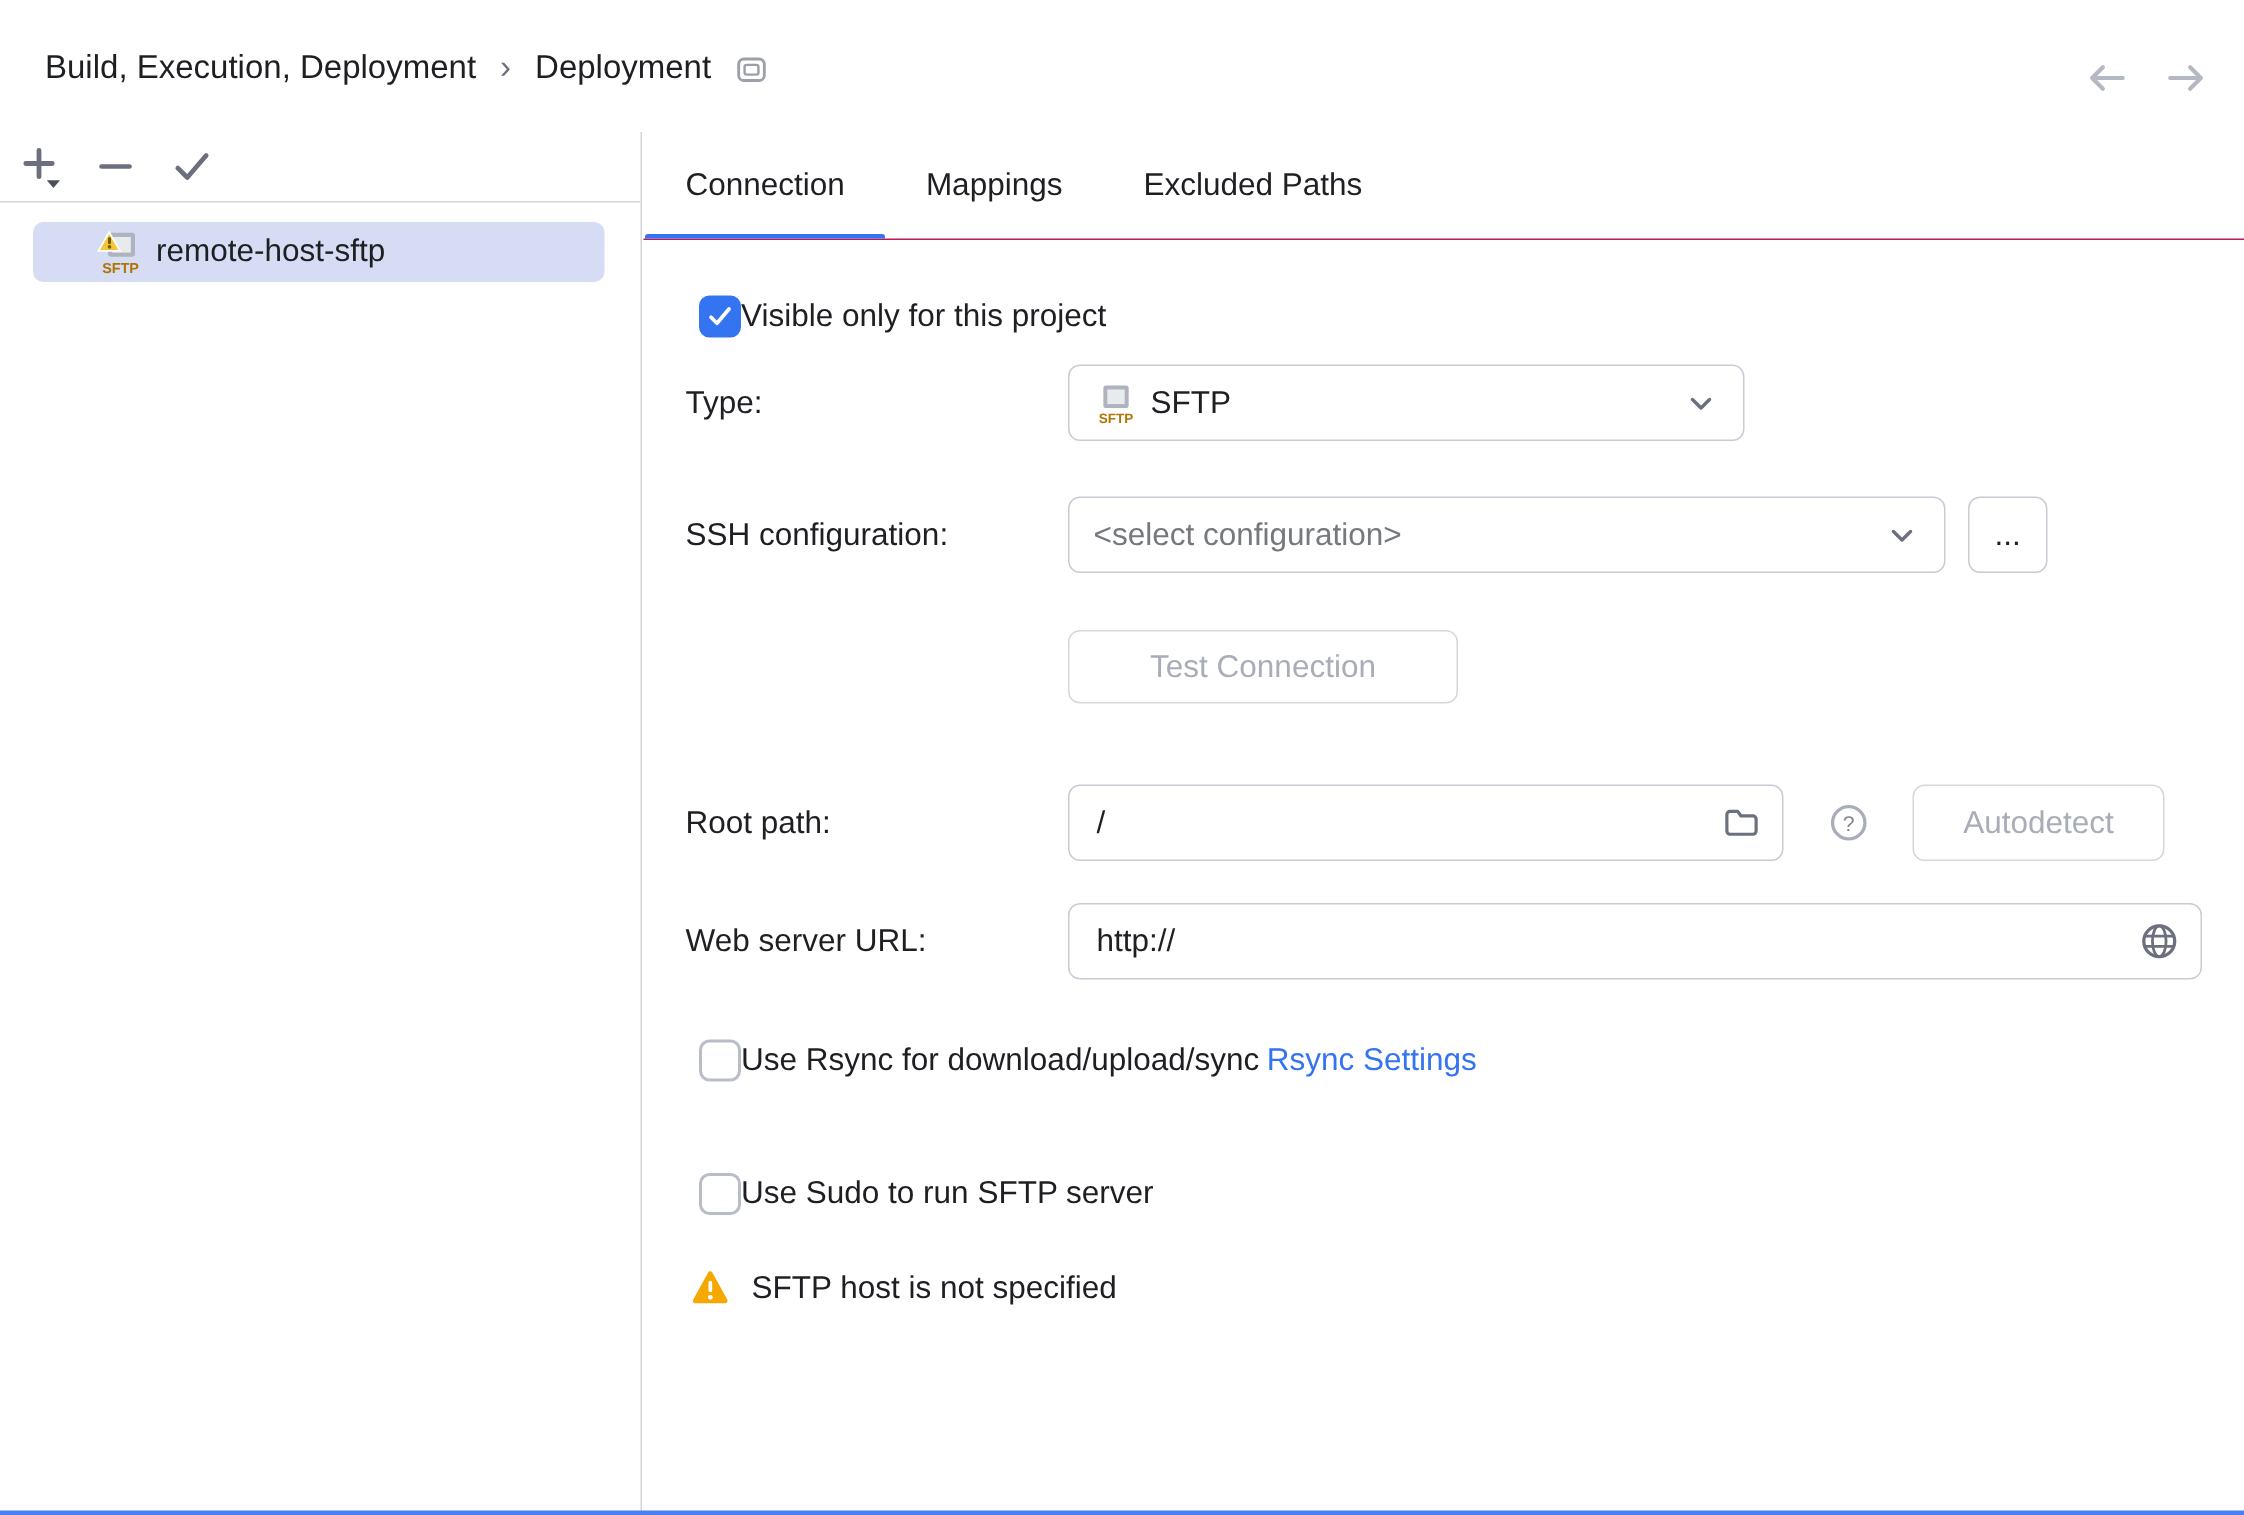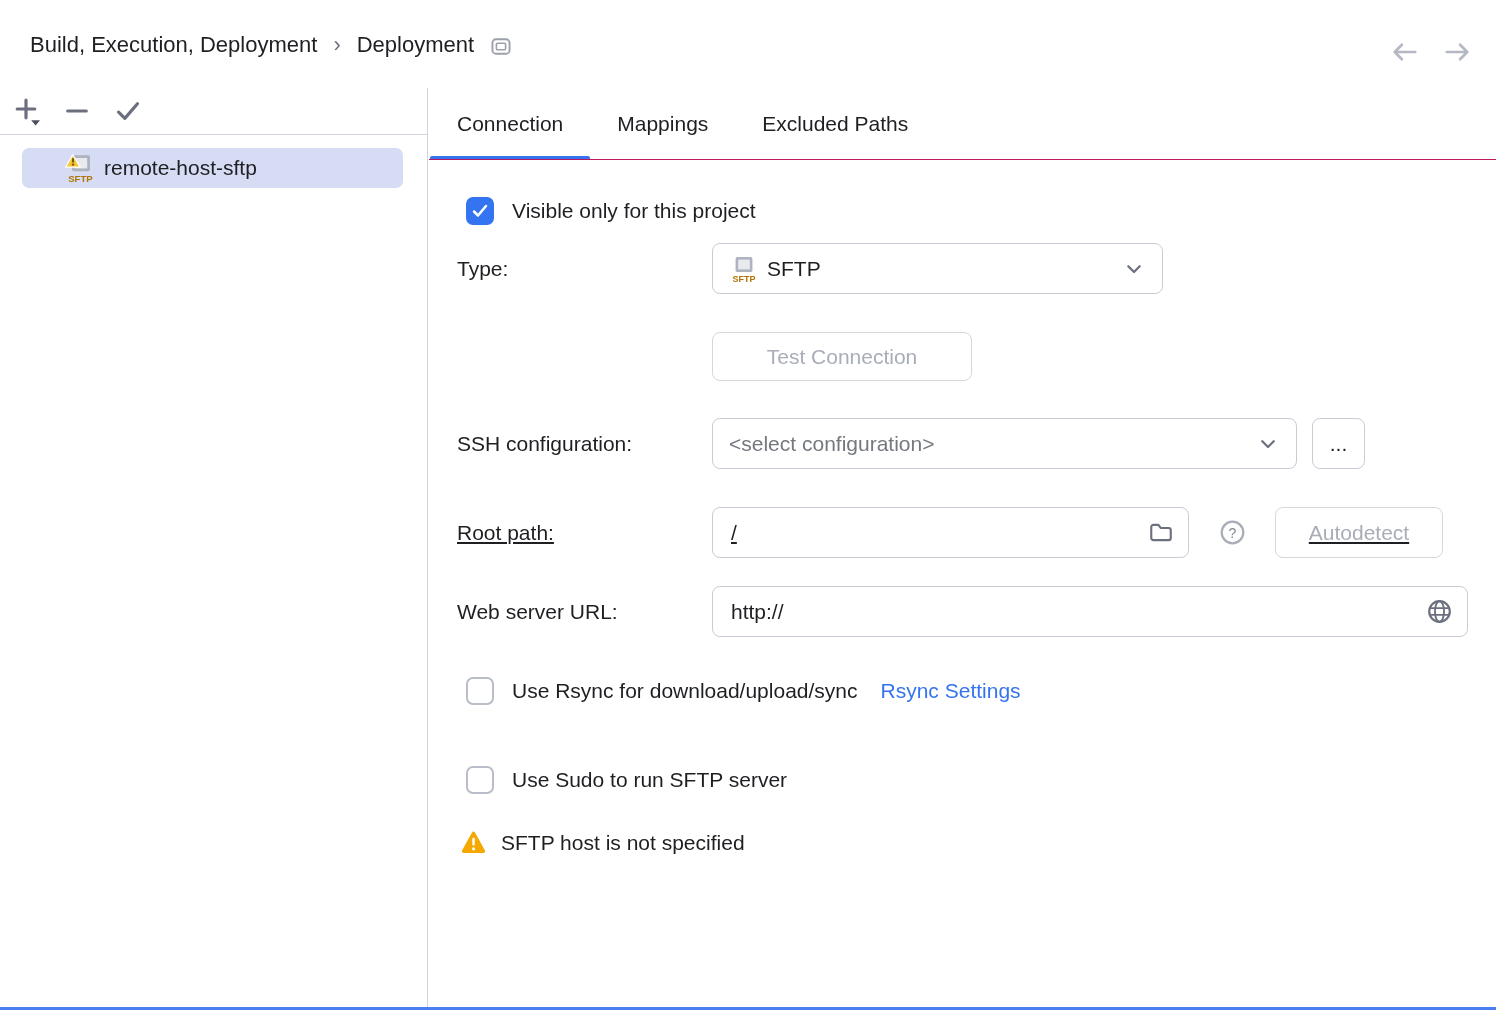--- a/index.html
+++ b/index.html
@@ -36,21 +36,21 @@
   .tab { position:relative; display:flex; align-items:center; padding:0 27px; font-size:21px; color:#1e1f22; cursor:default; white-space:nowrap; }
   .tab.active::after { content:""; position:absolute; left:0; right:0; bottom:0; height:3px; background:#3574f0; border-radius:2px 2px 0 0; }
 
   .form { padding:0 28px; }
 
   .form-row { display:flex; align-items:center; }
   .row-label { width:255px; flex-shrink:0; font-size:21px; color:#1e1f22; white-space:nowrap; }
   .row-control { display:flex; align-items:center; }
 
   
-  .checkbox-row { display:flex; align-items:center; margin-left:9px; gap:18px; }
+  .checkbox-row { display:flex; align-items:center; margin-left:9px; }
   .checkbox { width:28px; height:28px; border:2px solid #b9bdc8; border-radius:7px; background:#fff; flex-shrink:0; display:flex; align-items:center; justify-content:center; cursor:default; }
   .checkbox svg { display:none; }
   .checkbox.checked { background:#3574f0; border-color:#3574f0; }
   .checkbox.checked svg { display:block; }
   .checkbox-label { font-size:21px; color:#1e1f22; white-space:nowrap; }
 
   
   .dropdown { height:51px; border:1px solid #c9ccd4; border-radius:8px; background:#fff; display:flex; align-items:center; padding:0 16px; cursor:default; }
   .dropdown .dd-value { font-size:21px; color:#1e1f22; margin-left:8px; }
   .dropdown .dd-placeholder { font-size:21px; color:#75787f; }
@@ -72,21 +72,21 @@
   .advanced-label { font-size:21px; color:#1e1f22; margin-left:13px; }
   .advanced-rule { flex:1; height:1px; background:#d1d4dc; margin-left:20px; }
 
   .bottom-edge { position:absolute; left:0; right:0; bottom:0; height:3px; background:#4d7df2; }
 
   
   .m-visible   { margin-top:37px; }
   .m-type      { margin-top:18px; }
   .m-ssh       { margin-top:37px; }
   .m-test      { margin-top:38px; }
-  .m-root      { margin-top:38px;text-decoration:underline; }
+  .m-root      { margin-top:54px; }
   .m-web       { margin-top:28px; }
   .m-rsync     { margin-top:40px; }
   .m-sudo      { margin-top:61px; }
   .m-warning   { margin-top:36px; }
   .m-advanced  { margin-top:33px; }
 </style>
 </head>
 <body>
 
 <div class="app">
@@ -192,39 +192,39 @@
             <span class="dd-value">SFTP</span>
             <span class="dd-chevron">
               <svg width="24" height="24" viewBox="0 0 16 16">
                 <path d="M4.2 6.2 8 10l3.8-3.8" fill="none" stroke="#6c707e" stroke-width="1.5" stroke-linecap="round" stroke-linejoin="round"></path>
               </svg>
             </span>
           </div>
         </div>
       </div>
 
-      <div class="form-row m-test">
-        <div class="row-label"></div>
-        <div class="row-control">
-          <button class="btn disabled" style="width:260px; height:49px;">Test Connection</button>
-        </div>
-      </div>
-
       <div class="form-row m-ssh">
         <div class="row-label">SSH configuration:</div>
         <div class="row-control">
           <div class="dropdown" style="width:585px;">
             <span class="dd-placeholder">&lt;select configuration&gt;</span>
             <span class="dd-chevron">
               <svg width="24" height="24" viewBox="0 0 16 16">
                 <path d="M4.2 6.2 8 10l3.8-3.8" fill="none" stroke="#6c707e" stroke-width="1.5" stroke-linecap="round" stroke-linejoin="round"></path>
               </svg>
             </span>
           </div>
           <button class="btn" style="width:53px; margin-left:15px;">...</button>
+        </div>
+      </div>
+
+      <div class="form-row m-test">
+        <div class="row-label"></div>
+        <div class="row-control">
+          <button class="btn disabled" style="width:260px; height:49px;">Test Connection</button>
         </div>
       </div>
 
       <div class="form-row m-root">
         <div class="row-label">Root path:</div>
         <div class="row-control">
           <div class="text-input" style="width:477px;">
             <input type="text" value="/" style="">
             <span class="trail-icon">
               <svg width="26" height="26" viewBox="0 0 16 16">

